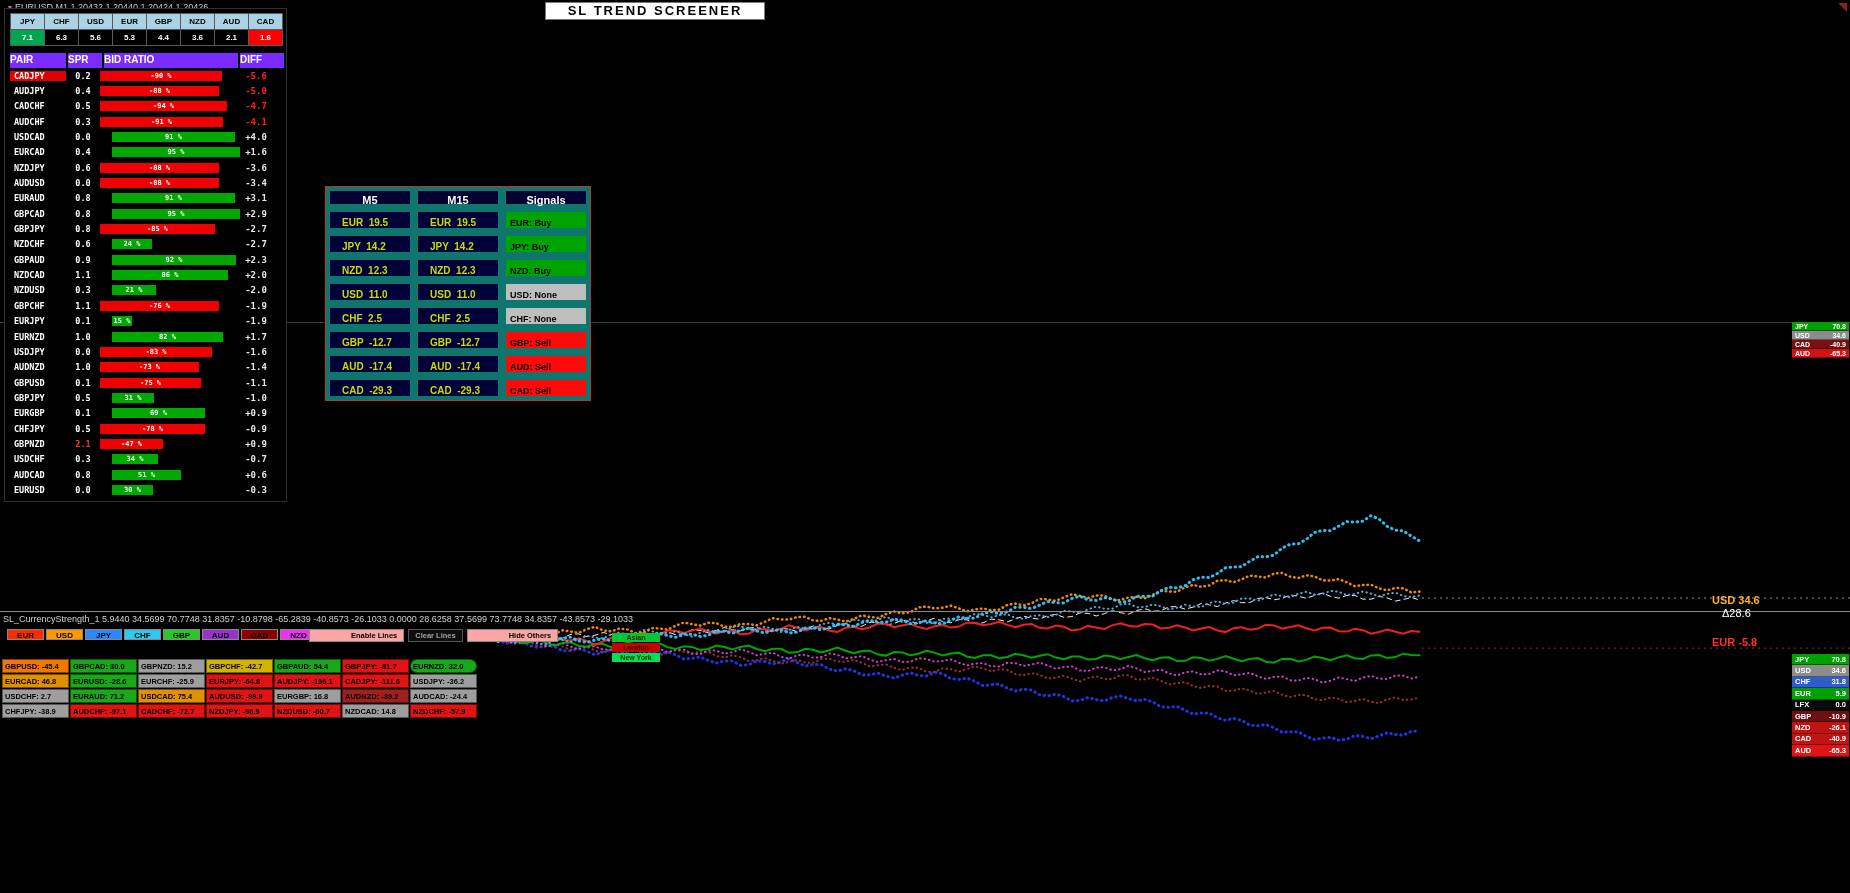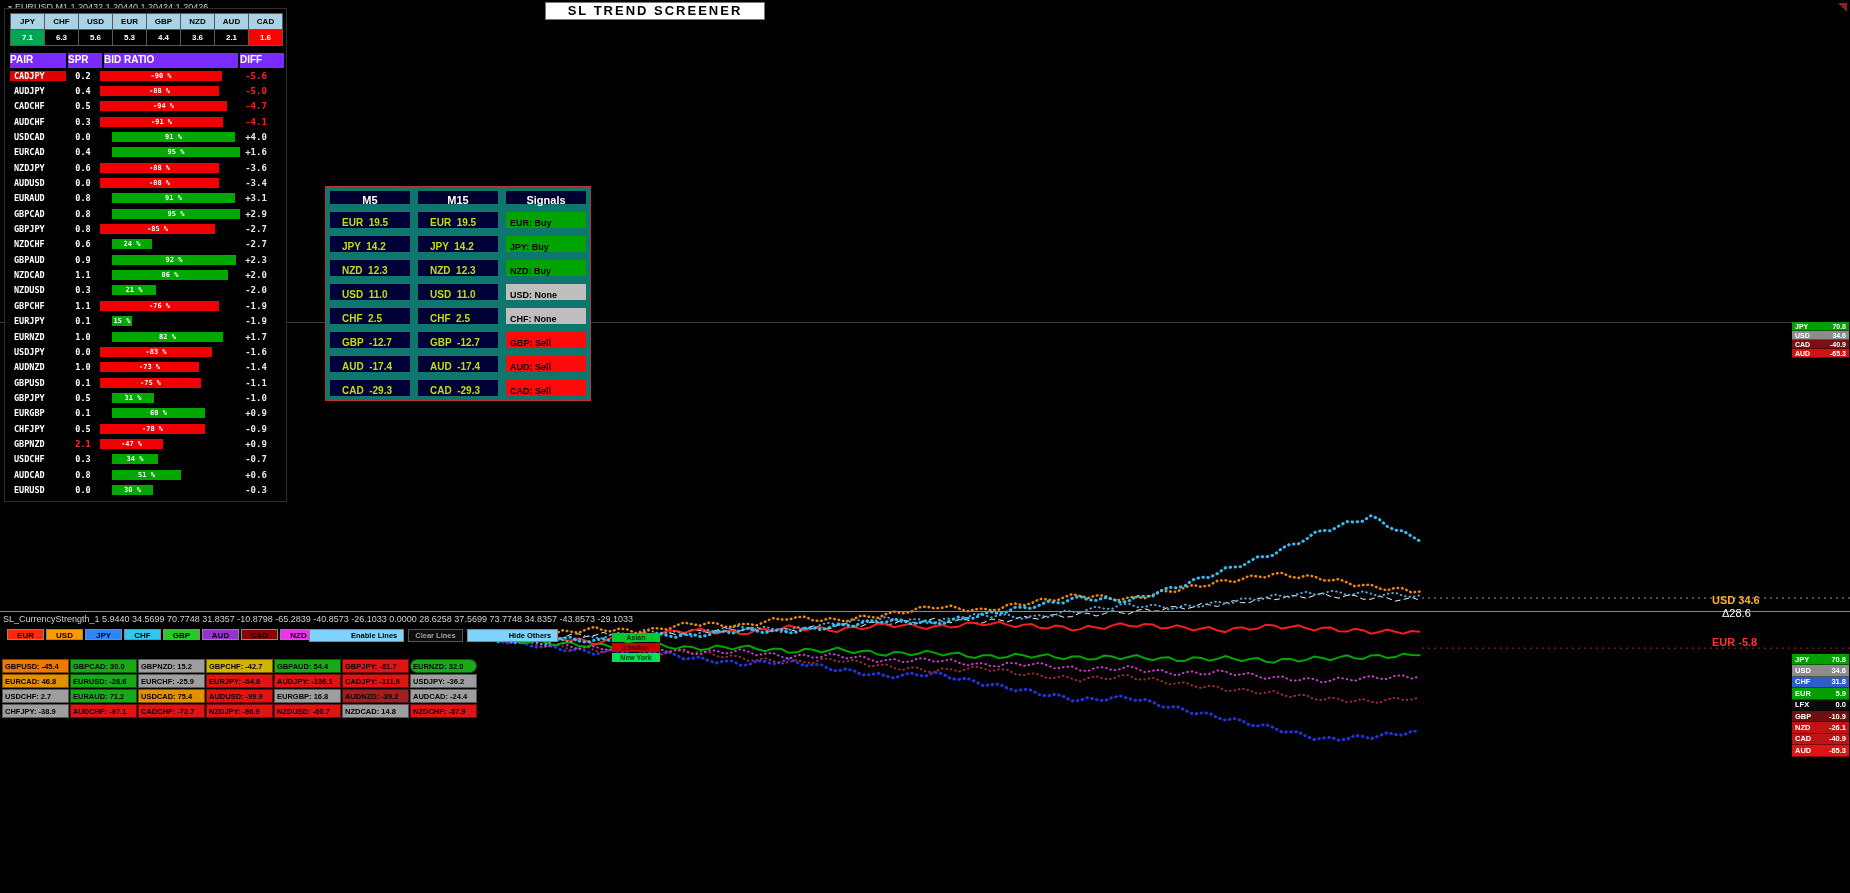--- a/index.html
+++ b/index.html
@@ -74,21 +74,21 @@
   #panel-separator{left:0;top:611px;width:1850px;height:1px;background:#8C8C8C;}
   #indicator-title{left:3px;top:614px;font-size:9px;color:#D0D0D0;white-space:pre;}
 
   
   #currency-buttons{left:7px;top:629px;display:flex;gap:2px;}
   .cbtn{width:37px;height:11px;line-height:11px;font-size:8px;font-weight:bold;text-align:center;
       color:#000;border:1px solid #888;box-sizing:border-box;cursor:pointer;}
   #action-buttons{left:309px;top:629px;display:flex;gap:4px;}
   .abtn{height:11px;line-height:11px;font-size:7.5px;font-weight:bold;text-align:center;
       padding:0 6px;border:1px solid #888;cursor:pointer;}
-  .abtn-on{background:#7dd3fc;color:#000;padding-left:41px;}
+  .abtn-on{background:#fca5a5;color:#000;padding-left:41px;}
   .abtn-off{background:#0E0E0E;color:#A0A0A0;border-color:#555;}
   #session-buttons{left:612px;top:633px;display:flex;flex-direction:column;gap:1px;}
   .sbtn{width:48px;height:9px;line-height:9px;font-size:7px;font-weight:bold;text-align:center;cursor:pointer;}
 
   #pair-tiles{left:2px;top:659px;display:grid;grid-template-columns:repeat(7,67px);gap:1px;}
   .tile{height:14px;line-height:13px;font-size:7.5px;font-weight:bold;color:#000;padding-left:2px;
       box-sizing:border-box;border:1px solid rgba(0,0,0,.45);white-space:nowrap;overflow:hidden;}
 
   
   #chart-label-usd{left:1712px;top:594px;color:#FFB028;font-size:11px;font-weight:bold;}

